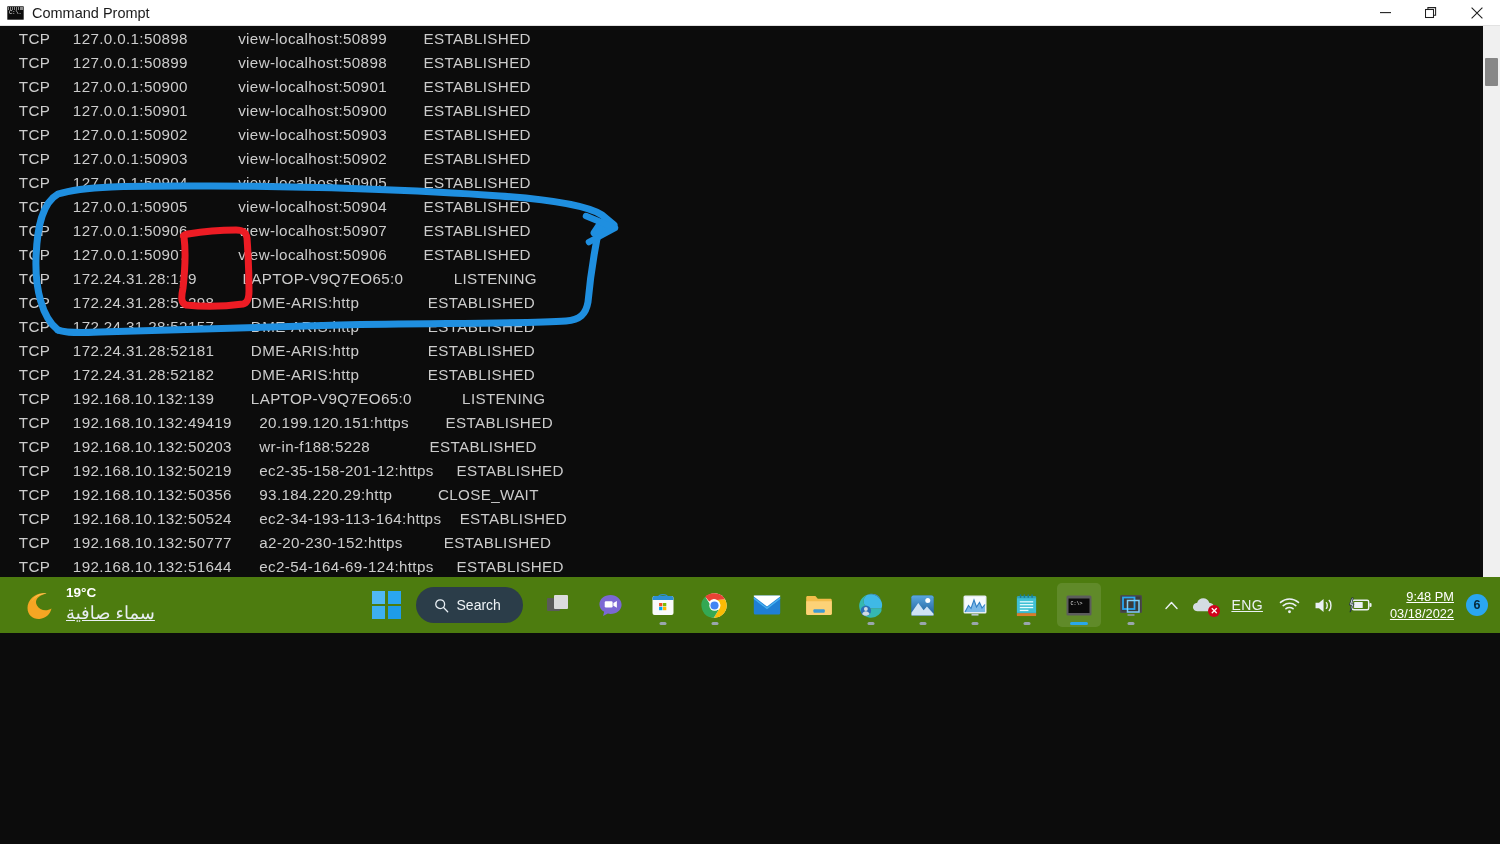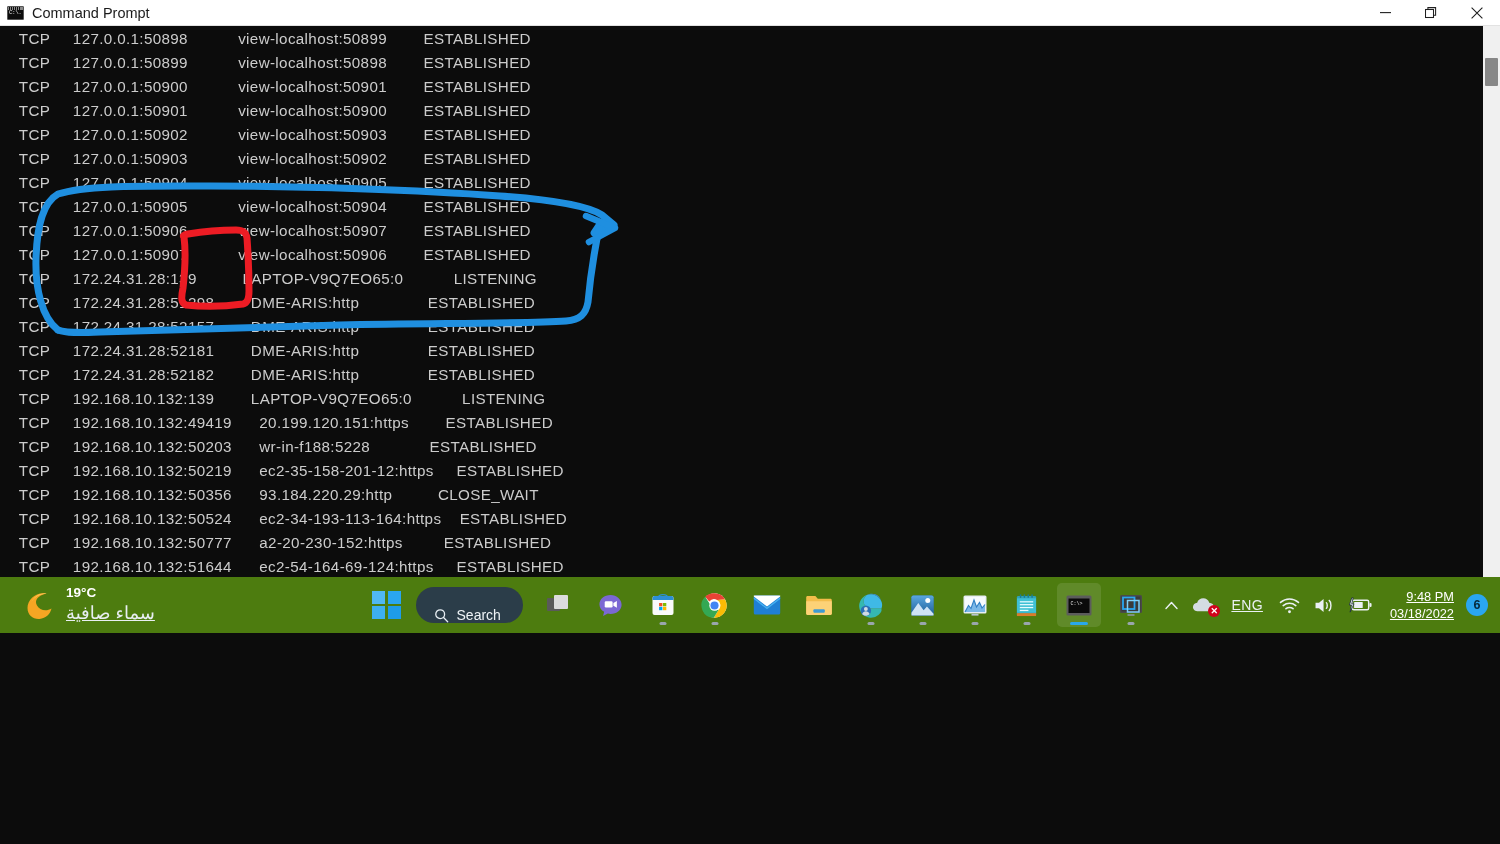--- a/index.html
+++ b/index.html
@@ -144,21 +144,21 @@
     border-radius: 5px;
   }
   .winlogo { display: grid; grid-template-columns: 13px 13px; grid-template-rows: 13px 13px; gap: 2.5px; }
   .winlogo i { display: block; background: #2aa6f0; }
   .winlogo i:nth-child(1){ background:#50b8f2; }
   .winlogo i:nth-child(2){ background:#2aa6f0; }
   .winlogo i:nth-child(3){ background:#3db0f1; }
   .winlogo i:nth-child(4){ background:#1e9ce8; }
 
   .searchbox {
-    display: flex; align-items: flex-end; gap: 8px;
+    display: flex; align-items: center; gap: 8px;
     height: 36px; padding: 0 22px 0 18px;
     background: #2b3d49;
     border-radius: 18px;
     color: #eef3f6;
     font-size: 14px;
     margin-right: 6px;
   }
 
   .tbicon {
     width: 44px; height: 44px;

